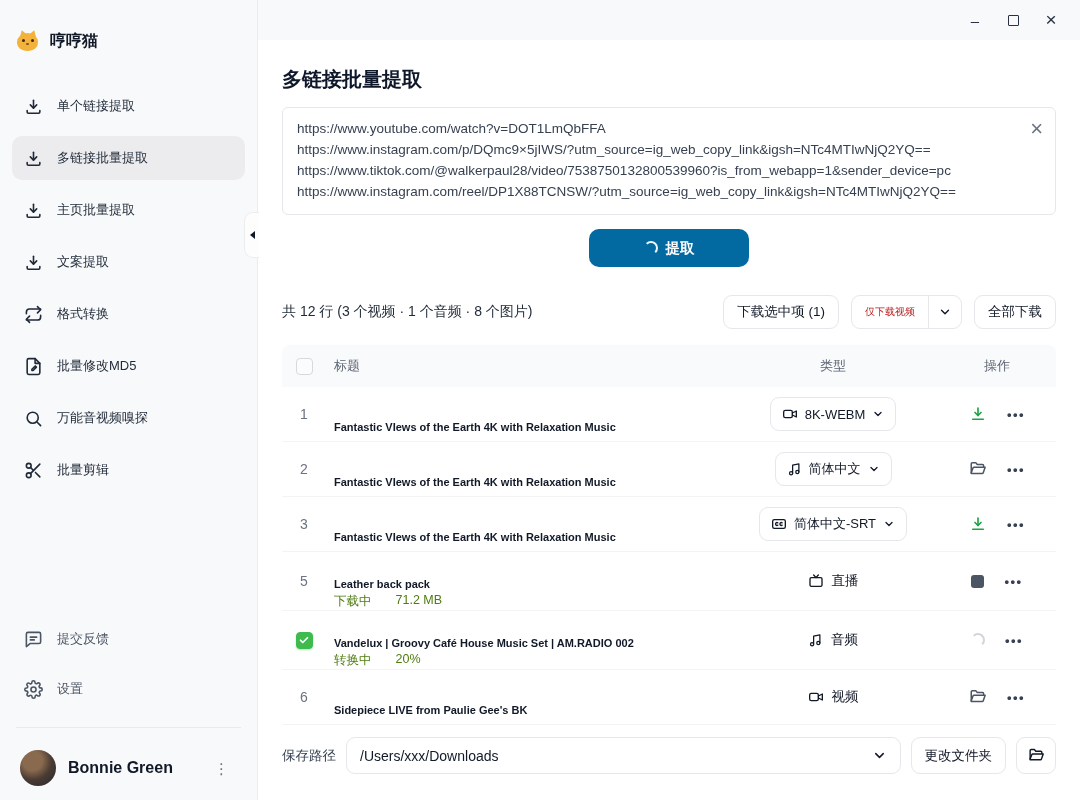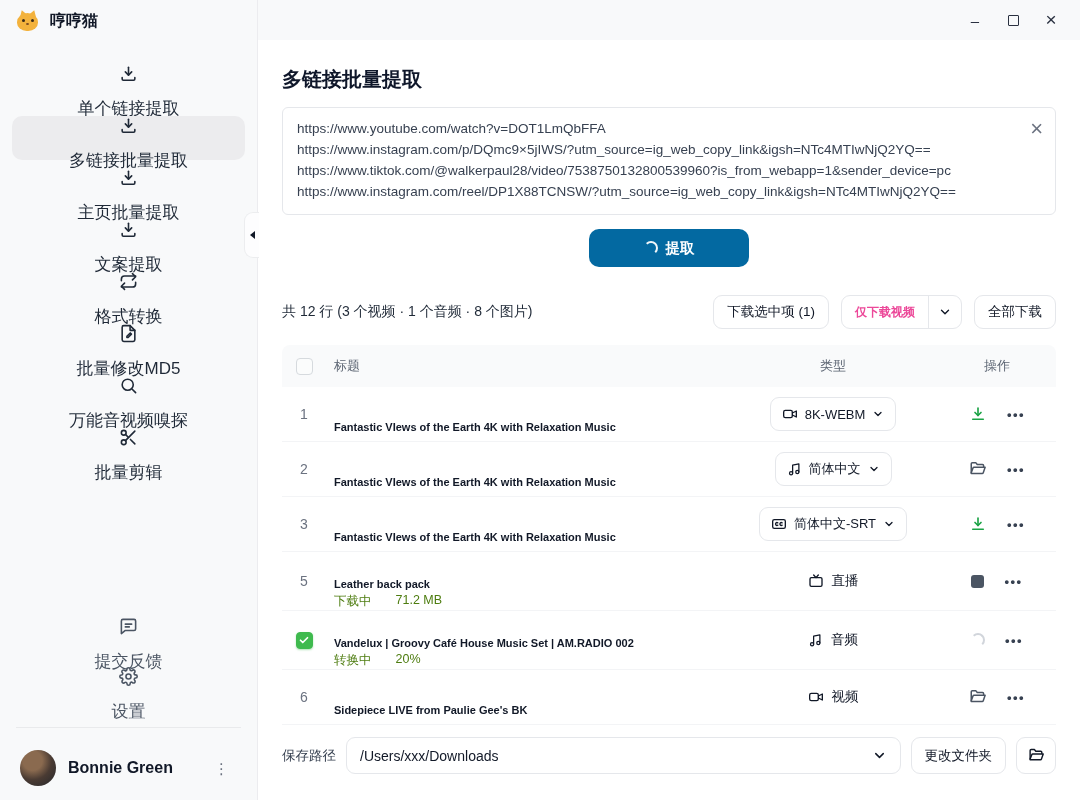--- a/index.html
+++ b/index.html
@@ -1,32 +1,32 @@
 <!DOCTYPE html>
 <html><head>
 <meta charset="utf-8">
 <style>
   * { margin:0; padding:0; box-sizing:border-box; }
   html,body { width:1080px; height:800px; overflow:hidden; }
   body { font-family:"Liberation Sans","DejaVu Sans",sans-serif; color:#1f2937; background:#f8f9fa; }
   .app { display:flex; width:1080px; height:800px; position:relative; }
 
   
-  .sidebar { width:258px; background:#f8f9fa; border-right:1px solid #ececef; display:flex; flex-direction:column; padding:6px 0 14px; }
+  .sidebar { width:258px; background:#f8f9fa; border-right:1px solid #ececef; display:flex; flex-direction:column; padding:26px 0 14px; }
   .brand { display:flex; align-items:center; gap:10px; padding:4px 16px 14px; }
   .cat { width:24px; height:22px; position:relative; }
   .cat .head { position:absolute; left:1px; top:3px; width:21px; height:18px; background:#f3b23c; border-radius:50% 50% 46% 46%; }
   .cat .ear { position:absolute; top:0; width:0; height:0; border-left:5px solid transparent; border-right:5px solid transparent; border-bottom:8px solid #f3b23c; }
   .cat .ear.l { left:2px; transform:rotate(-18deg);} .cat .ear.r { right:2px; transform:rotate(18deg);}
   .cat .eye { position:absolute; top:9px; width:3px; height:3px; background:#3b2a17; border-radius:50%; }
   .cat .eye.l{ left:6px;} .cat .eye.r{ right:6px;}
   .cat .nose { position:absolute; top:13px; left:10px; width:3px; height:2px; background:#7a4a1e; border-radius:50%; }
   .brand-title { font-size:16px; font-weight:700; color:#111827; }
   .nav { margin-top:18px; display:flex; flex-direction:column; gap:8px; padding:0 12px; }
-  .nav-item { display:flex; align-items:center; gap:14px; height:44px; padding:0 12px; border-radius:10px; font-size:17px; color:#1f2937; cursor:pointer;flex-direction:column; }
+  .nav-item { display:flex; align-items:center; gap:14px; height:44px; padding:0 12px; border-radius:10px; font-size:13px; color:#1f2937; cursor:pointer; }
   .nav-item.active { background:#ececee; }
   .nav-item svg { flex:0 0 auto; }
   .side-footer { margin-top:auto; display:flex; flex-direction:column; gap:6px; padding:0 12px; }
   .divider { height:1px; background:#e9eaec; margin:10px 4px; }
   .user-row { display:flex; align-items:center; gap:12px; padding:6px 8px 0 8px; }
   .avatar { width:36px; height:36px; border-radius:50%; background:radial-gradient(circle at 35% 30%, #8a6a4f 0 28%, #4a3b33 55%, #23262b 100%); flex:0 0 auto; }
   .user-name { font-size:16px; font-weight:700; color:#111827; flex:1; }
   .kebab { color:#6b7280; font-size:15px; letter-spacing:0; line-height:5px; padding:4px 8px; cursor:pointer; }
   .collapse-tab { position:absolute; left:244px; top:212px; width:15px; height:46px; background:#fdfdfe; border:1px solid #ecedef; border-right:none; border-radius:9px 0 0 9px; display:flex; align-items:center; justify-content:center; cursor:pointer; z-index:5; }
   .collapse-tab .tri { width:0; height:0; border-top:4px solid transparent; border-bottom:4px solid transparent; border-right:5px solid #111827; }
@@ -50,21 +50,21 @@
   .extract-btn { width:160px; height:38px; border:none; border-radius:10px; background:#0369a1; color:#ffffff; font-size:14.5px; font-weight:600; display:flex; align-items:center; justify-content:center; gap:8px; cursor:default; font-family:inherit; }
   .spinner { width:14px; height:14px; border:2px solid rgba(255,255,255,.95); border-bottom-color:transparent; border-left-color:transparent; border-radius:50%; animation:spin 1s linear infinite; }
   .spinner.gray { border-color:#d1d5db; border-bottom-color:transparent; border-left-color:transparent; width:14px; height:14px; }
   @keyframes spin { to { transform:rotate(360deg);} }
 
   .stats-row { display:flex; align-items:center; justify-content:space-between; margin-top:28px; }
   .stats-text { font-size:14px; color:#1f2937; }
   .stats-actions { display:flex; gap:12px; align-items:center; }
   .btn { height:34px; background:#fff; border:1px solid #e5e7eb; border-radius:9px; font-size:13.5px; color:#111827; padding:0 13px; display:flex; align-items:center; cursor:pointer; font-family:inherit; font-weight:500; }
   .split-btn { display:flex; align-items:stretch; height:34px; border:1px solid #e5e7eb; border-radius:9px; background:#fff; overflow:hidden; cursor:pointer; }
-  .split-btn .lbl { display:flex; align-items:center; padding:0 13px; font-size:12px; font-weight:700; color:#ec4899; }
+  .split-btn .lbl { display:flex; align-items:center; padding:0 13px; font-size:10px; font-weight:400; color:#b91c1c; }
   .split-btn .arrow { display:flex; align-items:center; padding:0 9px; border-left:1px solid #e5e7eb; color:#111827; }
 
   
   .table { margin-top:16px; }
   .thead { display:flex; align-items:center; height:42px; background:#f9fafb; border-radius:8px 8px 0 0; color:#5b6472; font-size:13px; }
   .trow { display:flex; align-items:center; min-height:55px; border-bottom:1px solid #f3f4f6; background:#fff; }
   .c-sel { width:44px; display:flex; justify-content:center; align-items:center; flex:0 0 auto; }
   .c-title { flex:1; padding-left:8px; min-width:0; }
   .c-type { width:210px; display:flex; justify-content:center; align-items:center; flex:0 0 auto; }
   .c-ops { width:118px; display:flex; justify-content:center; align-items:center; gap:20px; flex:0 0 auto; }

